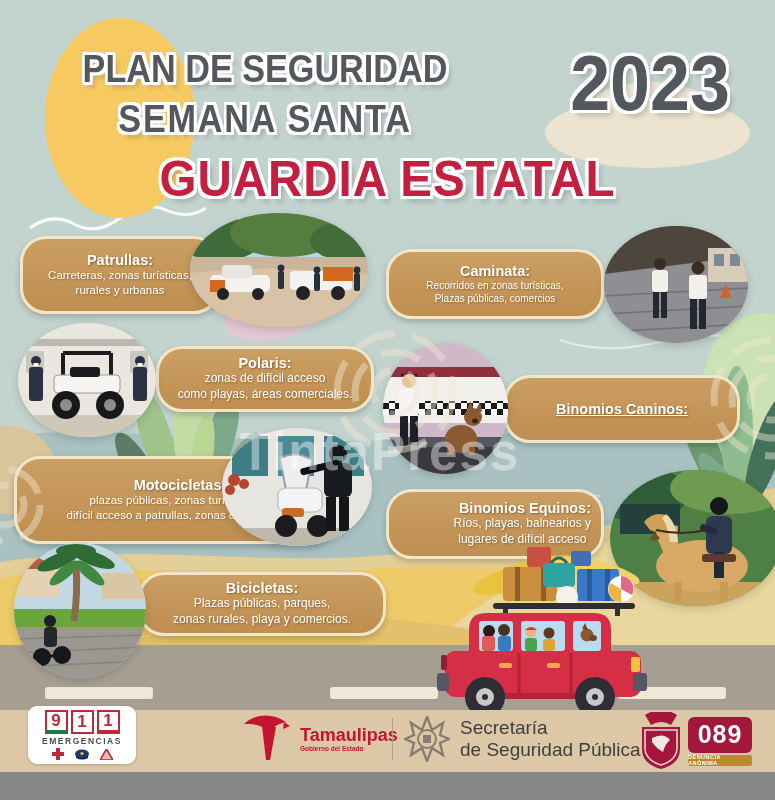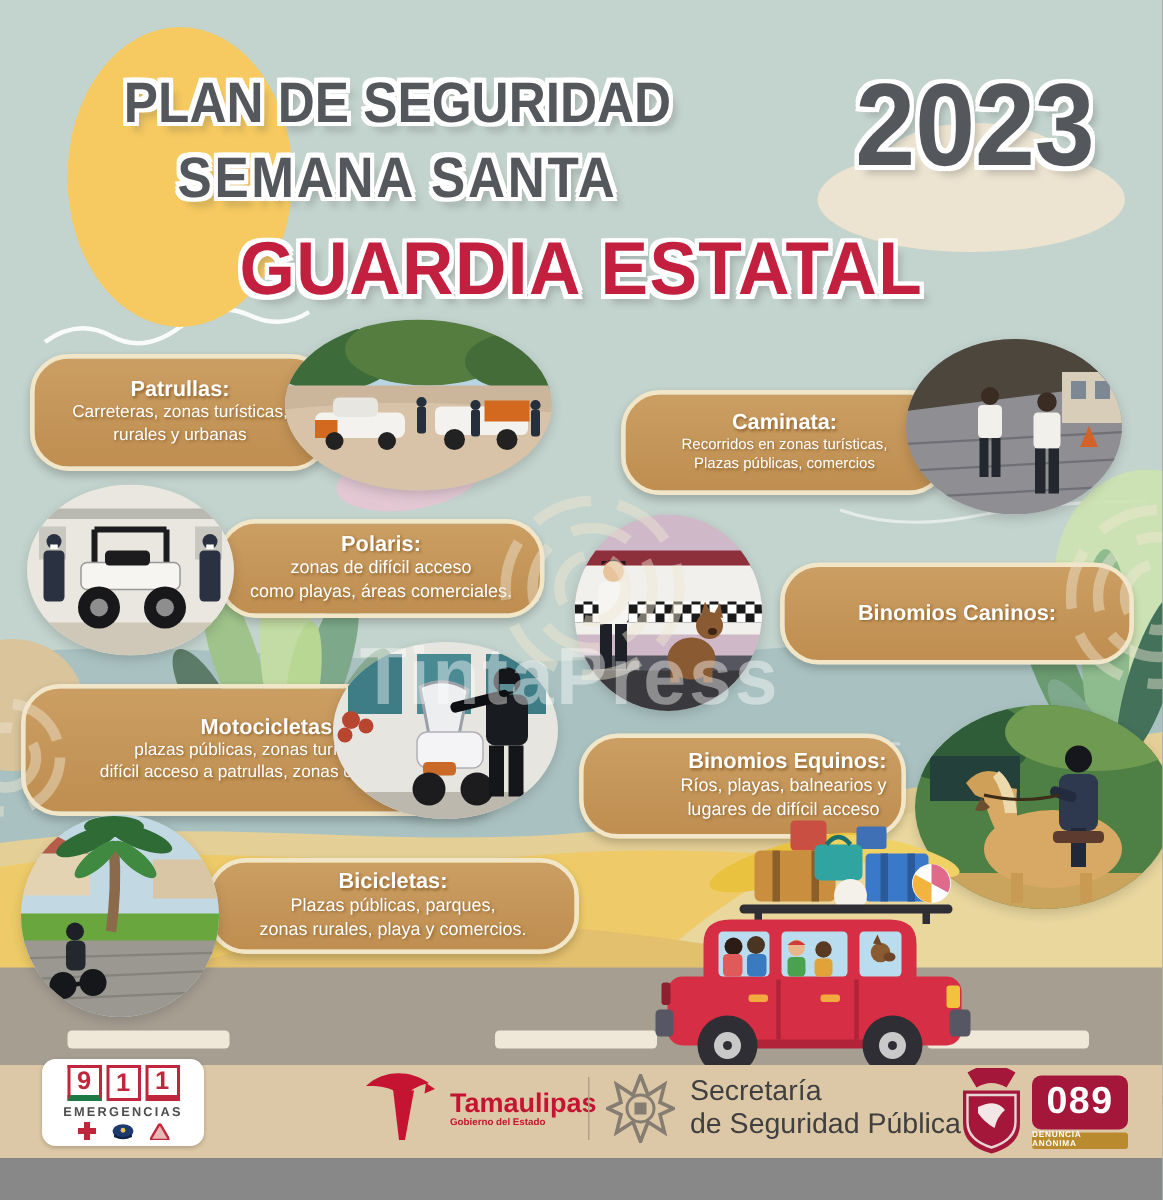--- a/index.html
+++ b/index.html
@@ -23,24 +23,24 @@
 
   
   .pill{position:absolute;z-index:1;background:linear-gradient(#cb9e63,#bf8e50);
     border:3px solid #f2e6c8;border-radius:26px;color:#fff;text-align:center;
     display:flex;flex-direction:column;justify-content:center;padding:6px 10px;
     box-shadow:0 3px 6px rgba(0,0,0,.2);}
   .pt{font-weight:bold;font-size:14.5px;text-shadow:1px 1px 2px rgba(100,60,10,.6);}
   .pd{font-size:12px;line-height:1.3;white-space:pre-line;text-shadow:1px 1px 2px rgba(100,60,10,.55);}
   .pill-patrullas{left:20px;top:236px;width:200px;height:78px;}
   .pill-patrullas .pd{font-size:11.5px;}
-  .pill-caminata{left:414px;top:249px;width:218px;height:70px;margin-top:11px;}
+  .pill-caminata{left:386px;top:249px;width:218px;height:70px;}
   .pill-caminata .pd{font-size:10px;}
-  .pill-polaris{left:145px;top:346px;width:218px;height:66px;}
-  .pill-caninos{left:520px;top:375px;width:236px;height:68px;}
+  .pill-polaris{left:156px;top:346px;width:218px;height:66px;}
+  .pill-caninos{left:504px;top:375px;width:236px;height:68px;text-decoration:underline;}
   .pill-moto{left:14px;top:456px;width:322px;height:88px;padding-left:20px;}
   .pill-moto .pd{font-size:11.5px;}
   .pill-equinos{left:386px;top:489px;width:218px;height:70px;align-items:flex-end;}
   .pill-bici{left:138px;top:572px;width:248px;height:64px;}
 
   
   .photo{position:absolute;z-index:2;border-radius:50%;overflow:hidden;box-shadow:0 3px 8px rgba(0,0,0,.15);}
   .ph-patrullas{left:190px;top:213px;width:178px;height:114px;}
   .ph-caminata{left:604px;top:226px;width:144px;height:117px;}
   .ph-polaris{left:18px;top:323px;width:138px;height:114px;}

